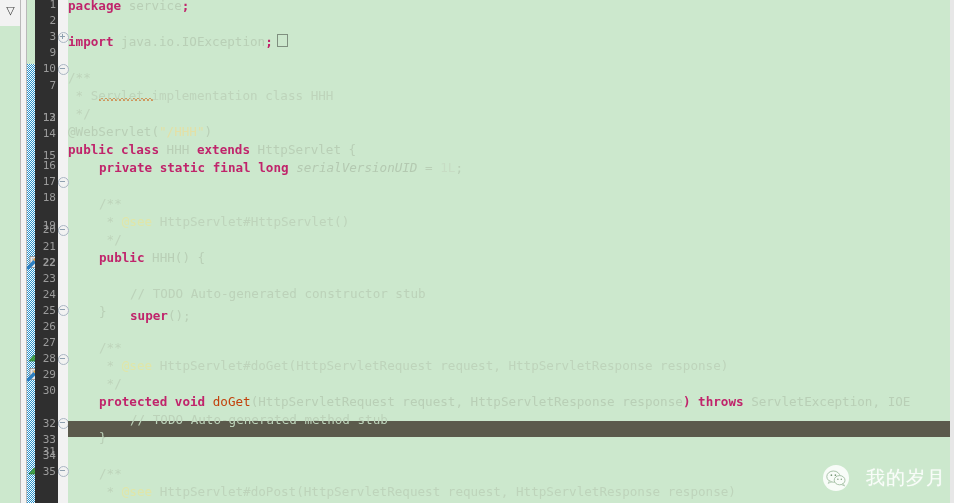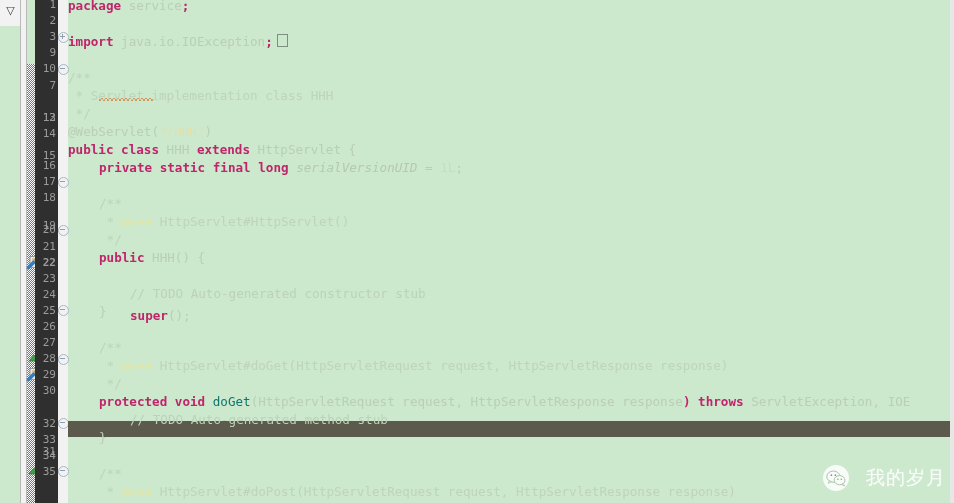--- a/index.html
+++ b/index.html
@@ -182,21 +182,21 @@
   .kw   { color: #c0246b; font-weight: bold; }
   .plain{ color: #b9cfb6; }
   .id   { color: #b9cfb6; }
   .cmt  { color: #bcd2b9; }
   .jdoc { color: #bed4bb; }
   .tag  { color: #e0e6a8; }
   .str  { color: #e3e0a6; }
   .ann  { color: #b9cfb6; }
   .num  { color: #c7dcc4; }
   .fld  { color: #b4c9b1; font-style: italic; }
-  .mth  { color: #0f766e; }
+  .mth  { color: #c2410c; }
   .punc { color: #c0246b; font-weight: bold; }
 
   
   .wavy {
     position: absolute;
     height: 3px;
     background-image:
       radial-gradient(circle at 1px 2px, #d08a4a 1px, transparent 1.2px),
       radial-gradient(circle at 3px 0px, #d08a4a 1px, transparent 1.2px);
     background-size: 4px 3px;

